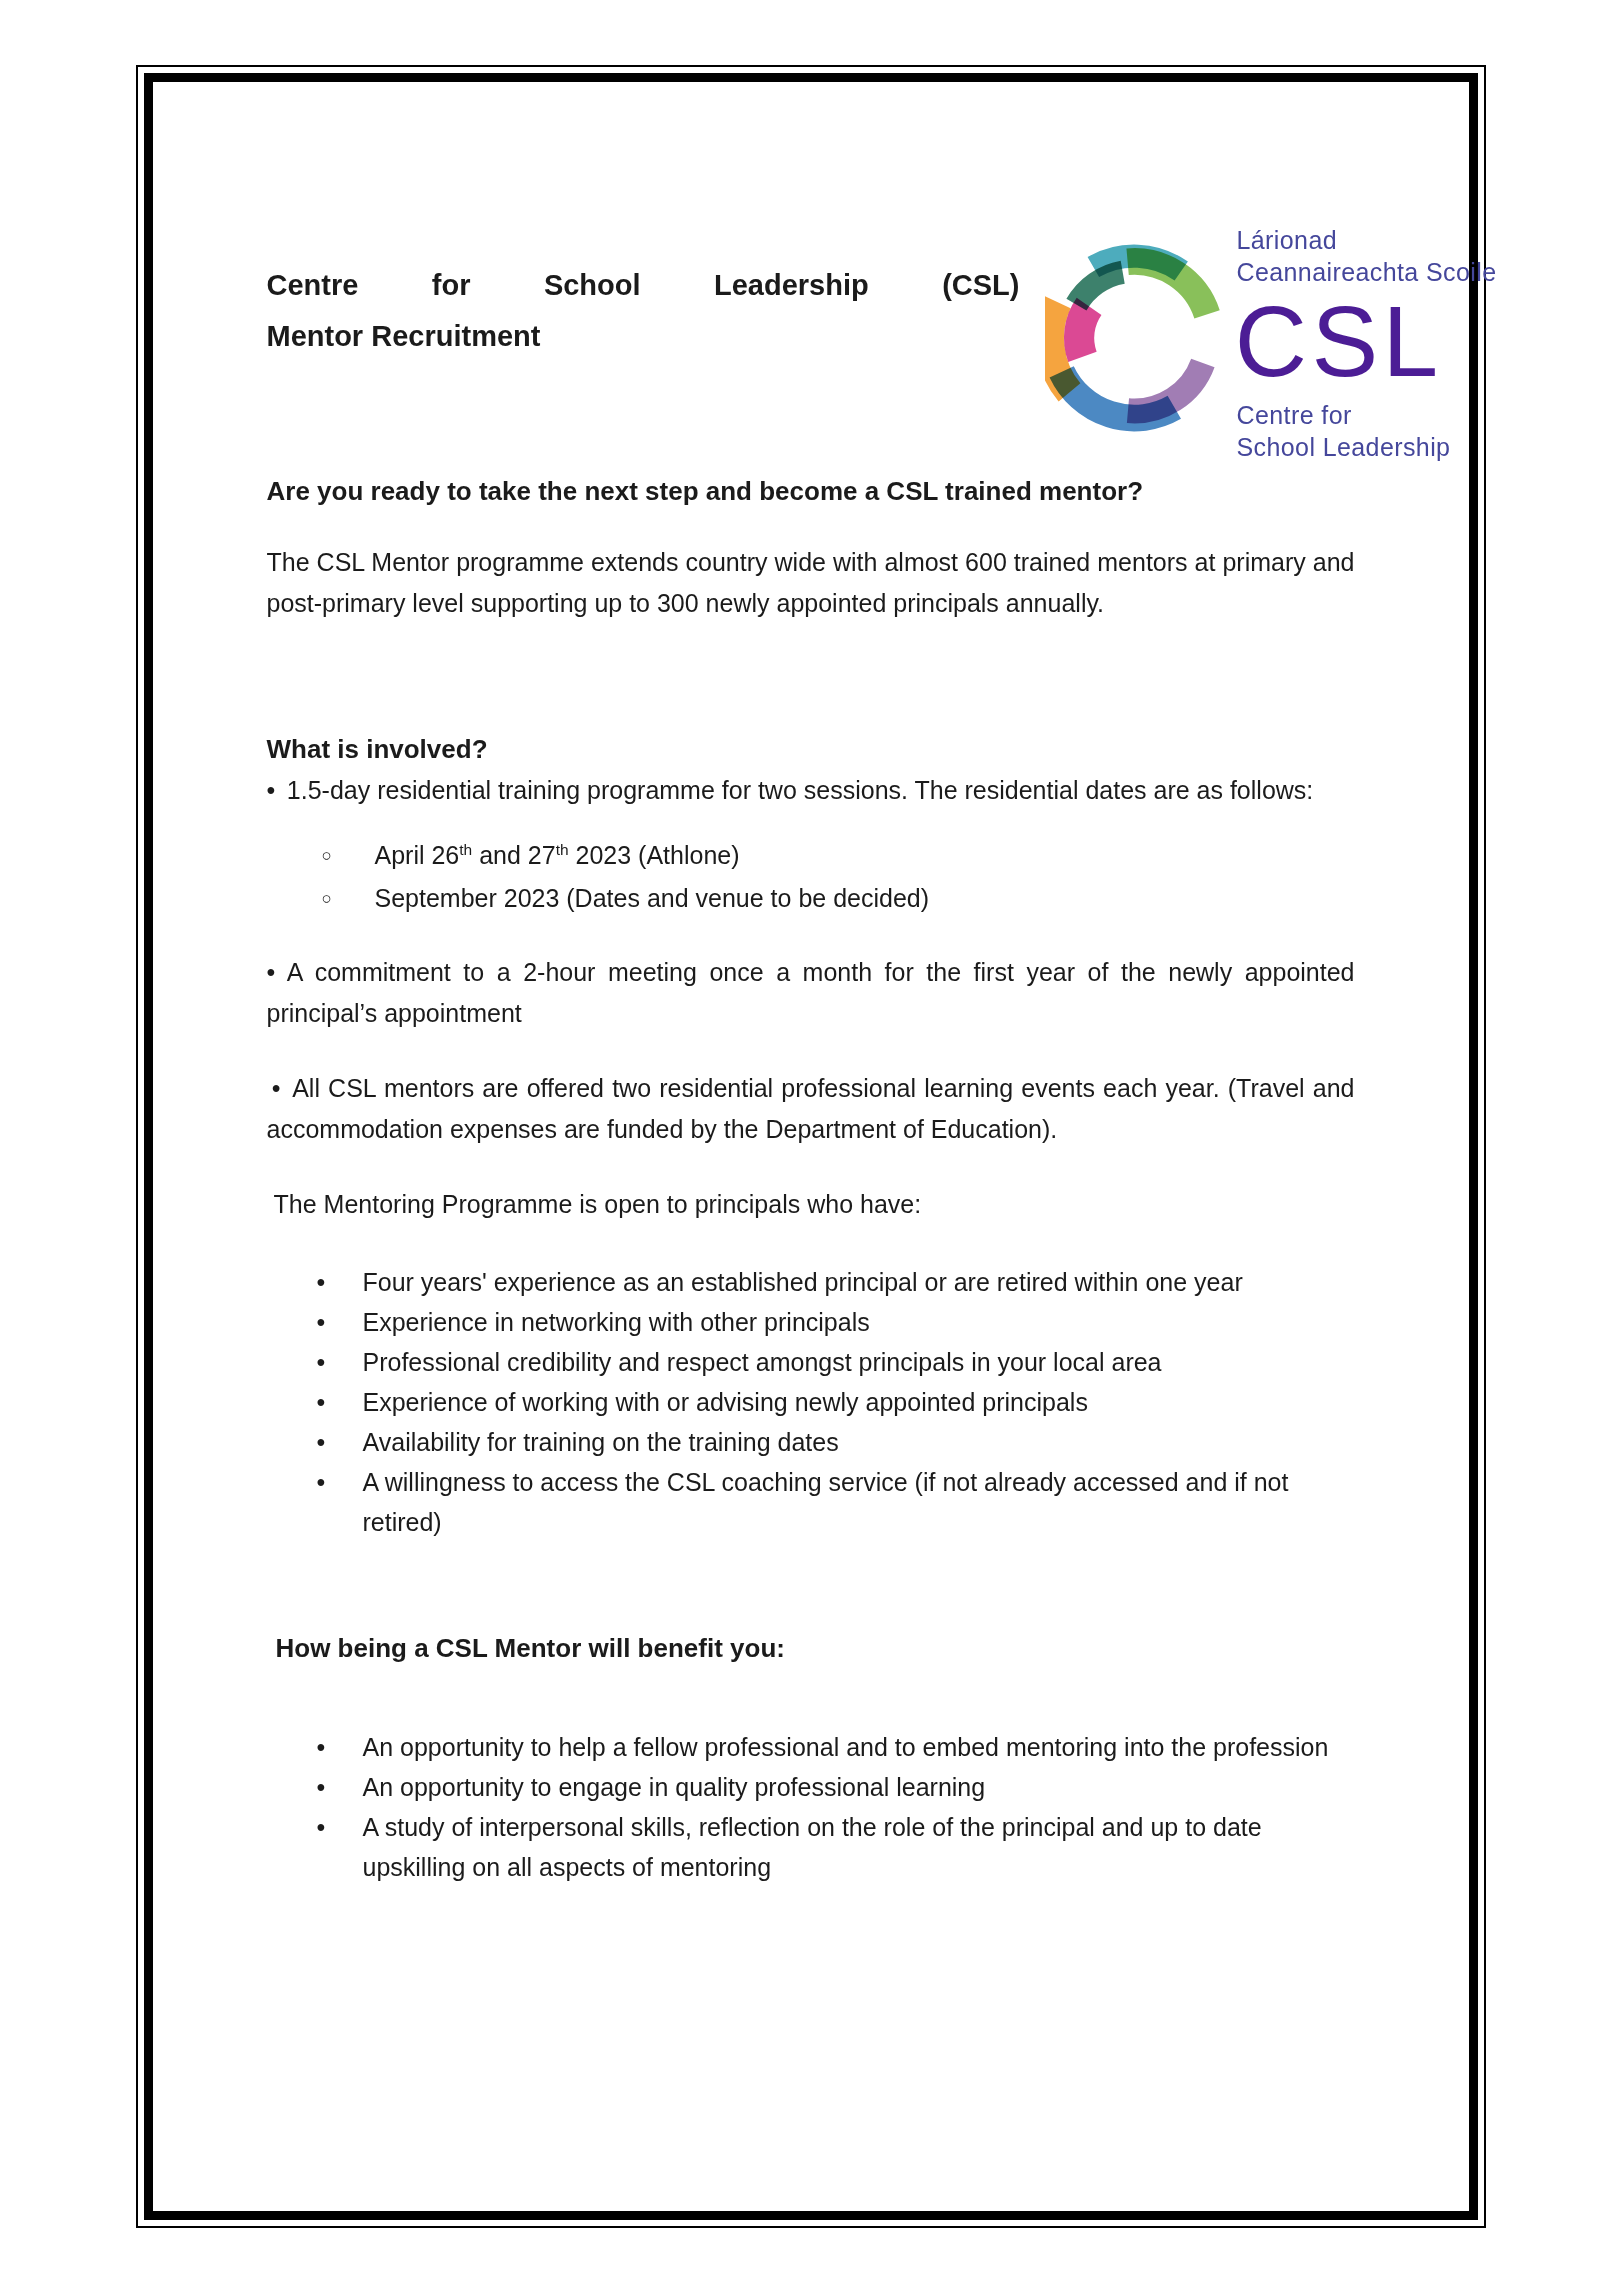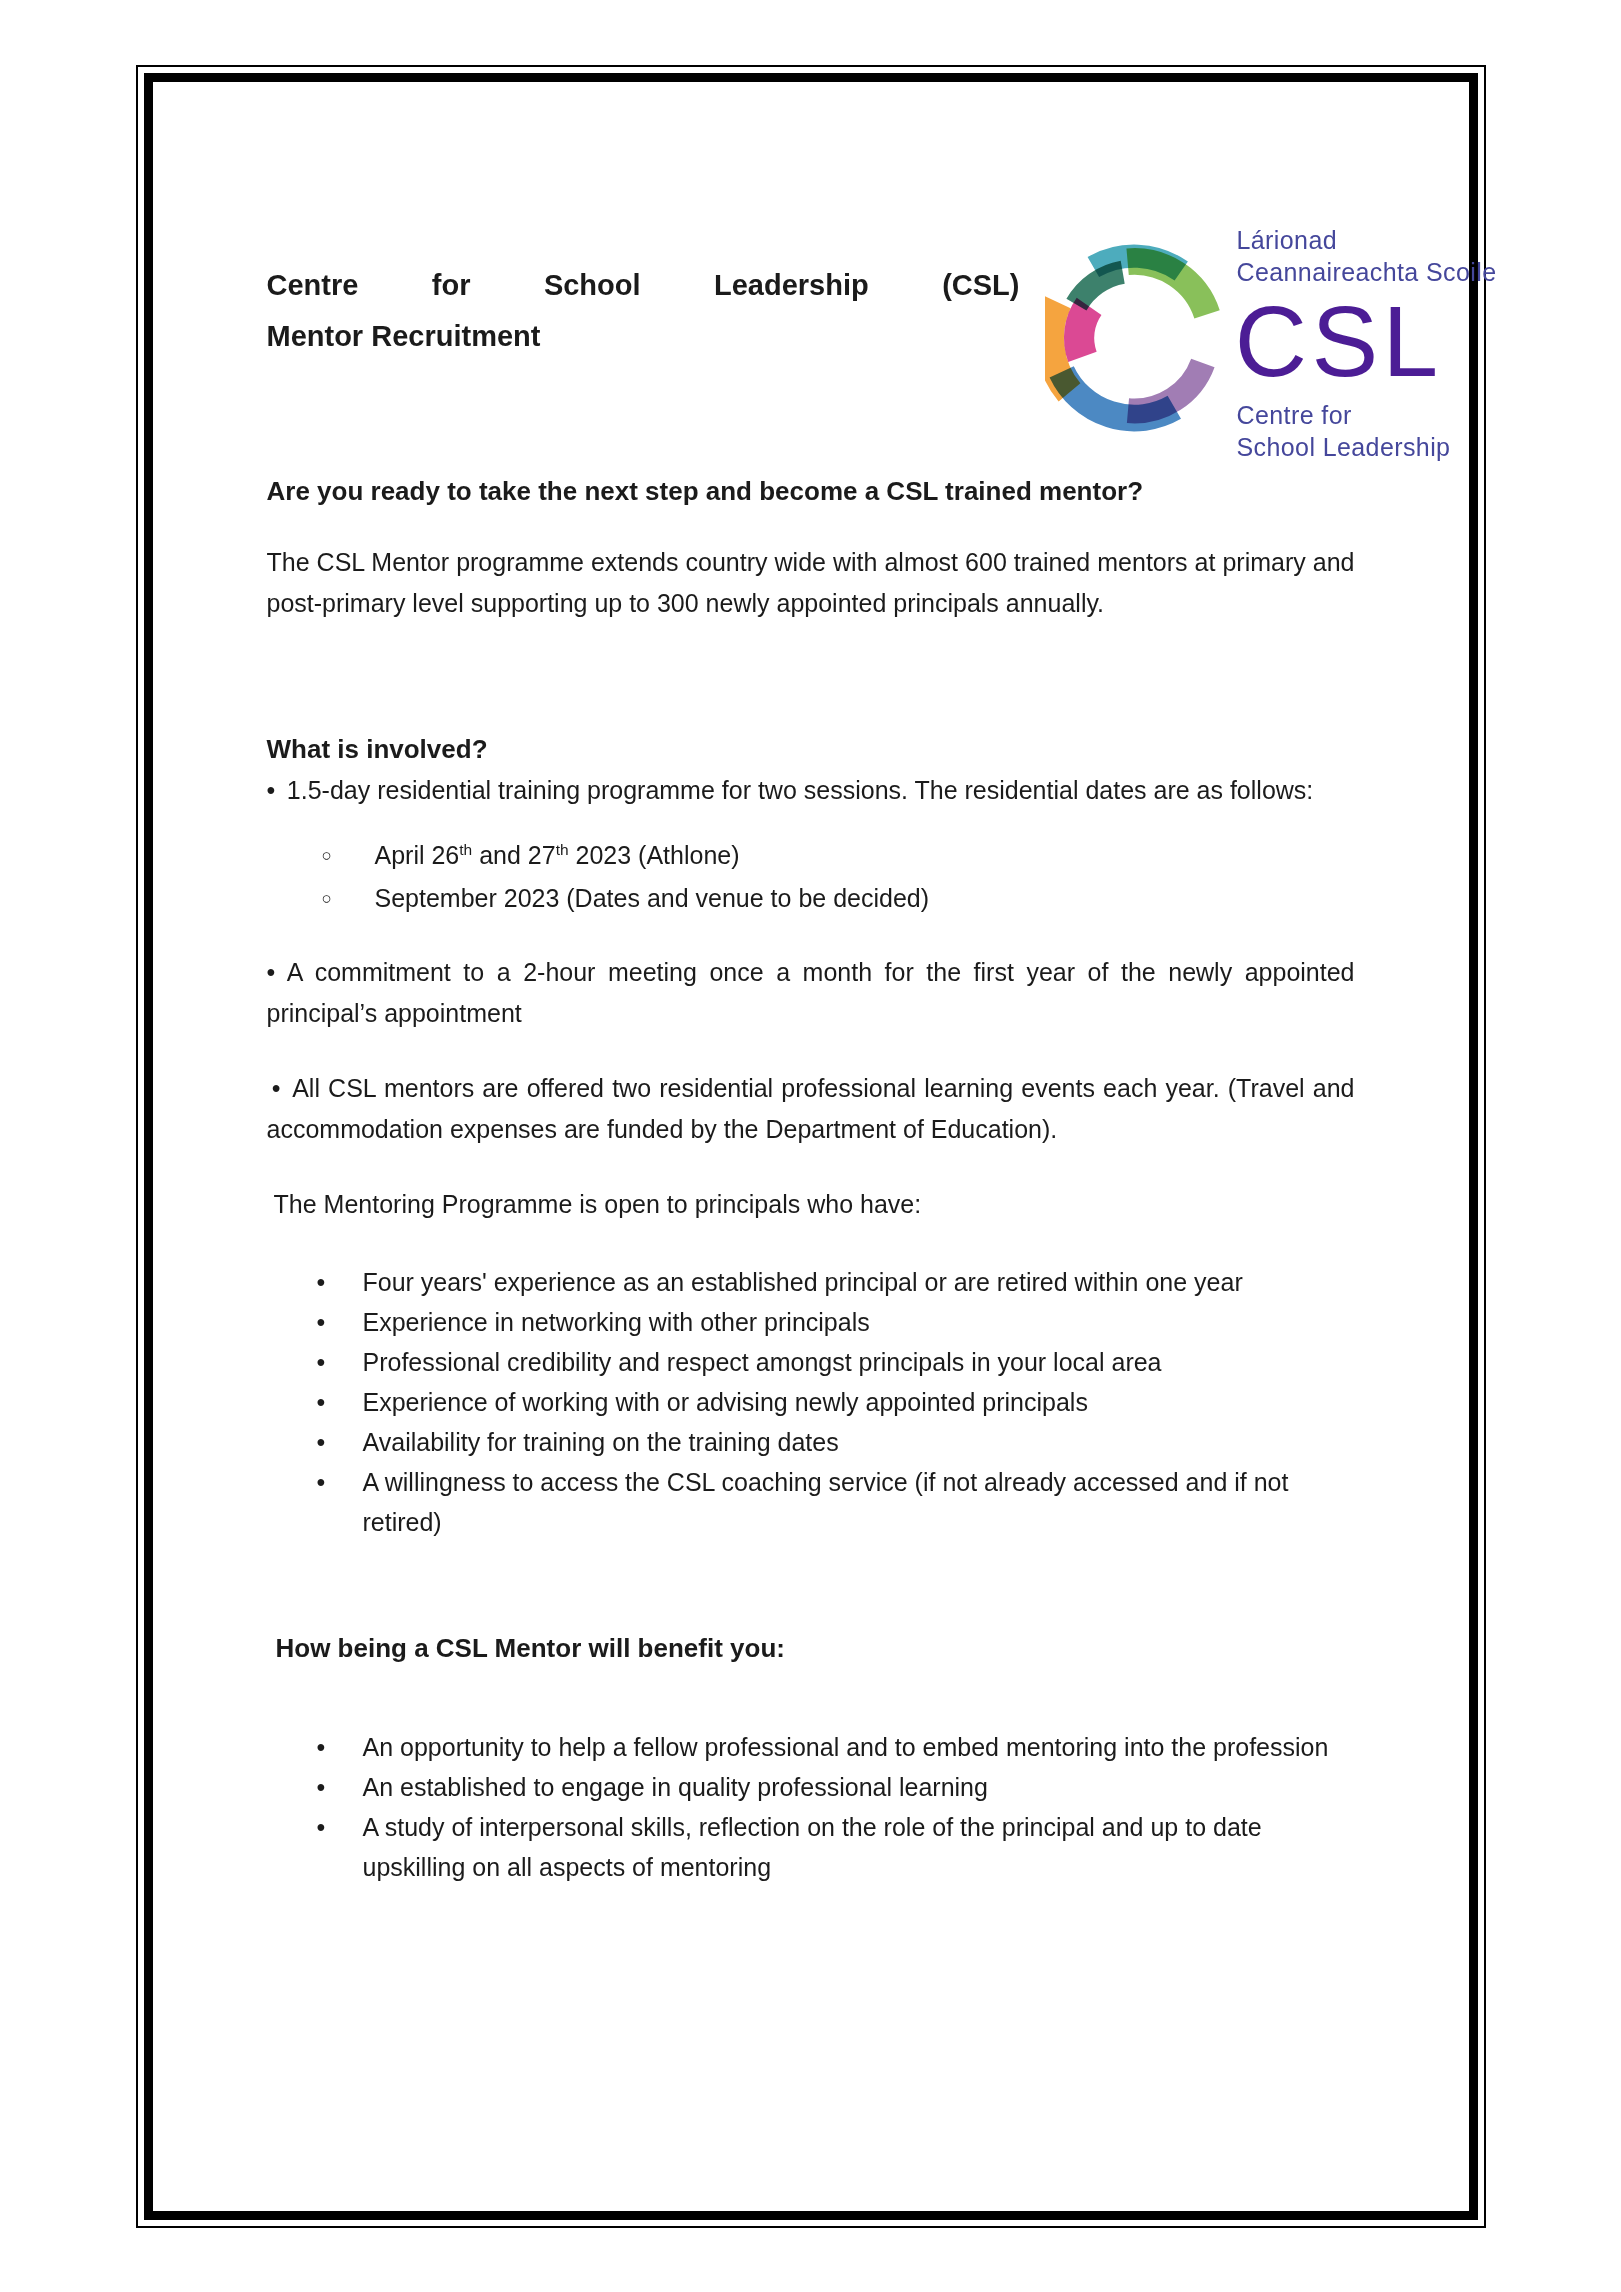--- a/index.html
+++ b/index.html
@@ -152,21 +152,21 @@
 
     <div class="dotlist">
 
         <div class="dot-row">
           <span class="dot">•</span>
           <div class="dot-text">An opportunity to help a fellow professional and to embed mentoring into the profession</div>
         </div>
 
         <div class="dot-row">
           <span class="dot">•</span>
-          <div class="dot-text">An established to engage in quality professional learning</div>
+          <div class="dot-text">An opportunity to engage in quality professional learning</div>
         </div>
 
         <div class="dot-row">
           <span class="dot">•</span>
           <div class="dot-text">A study of interpersonal skills, reflection on the role of the principal and up to date upskilling on all aspects of mentoring</div>
         </div>
       </div>
 
   </div>
 </div>

